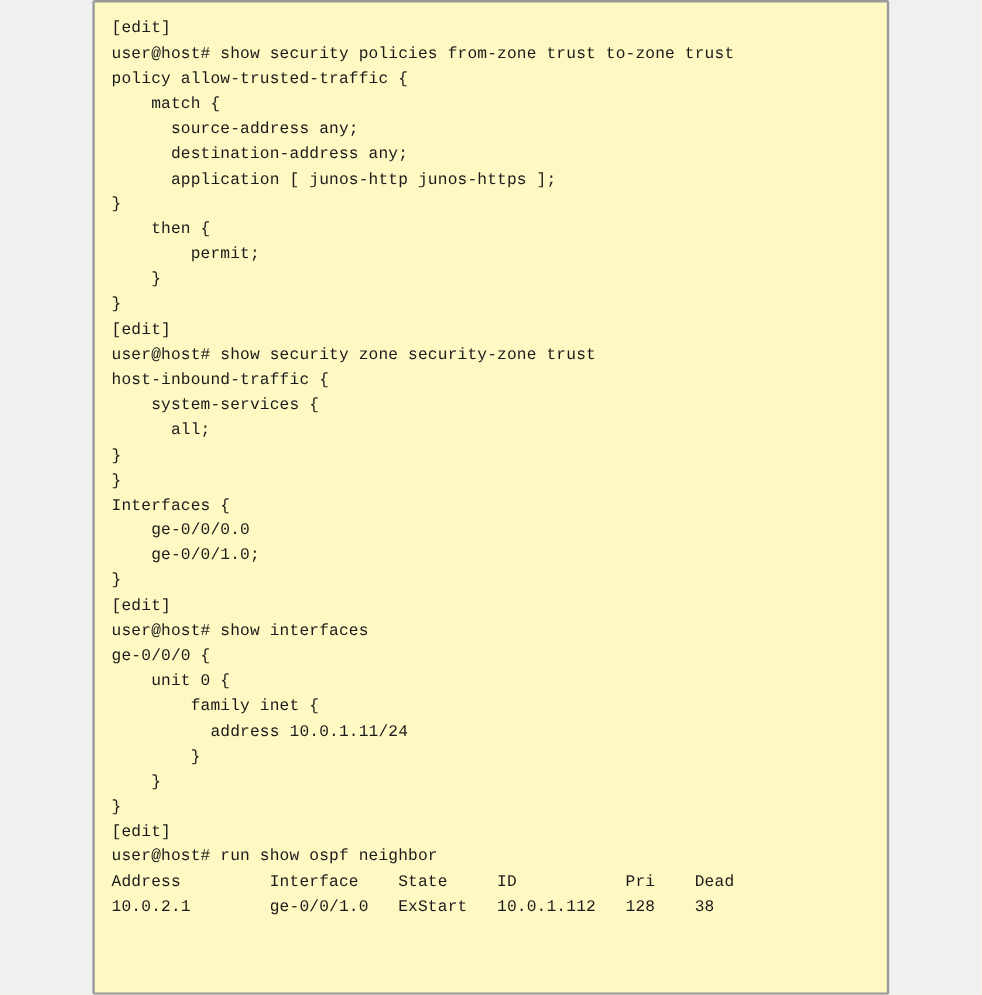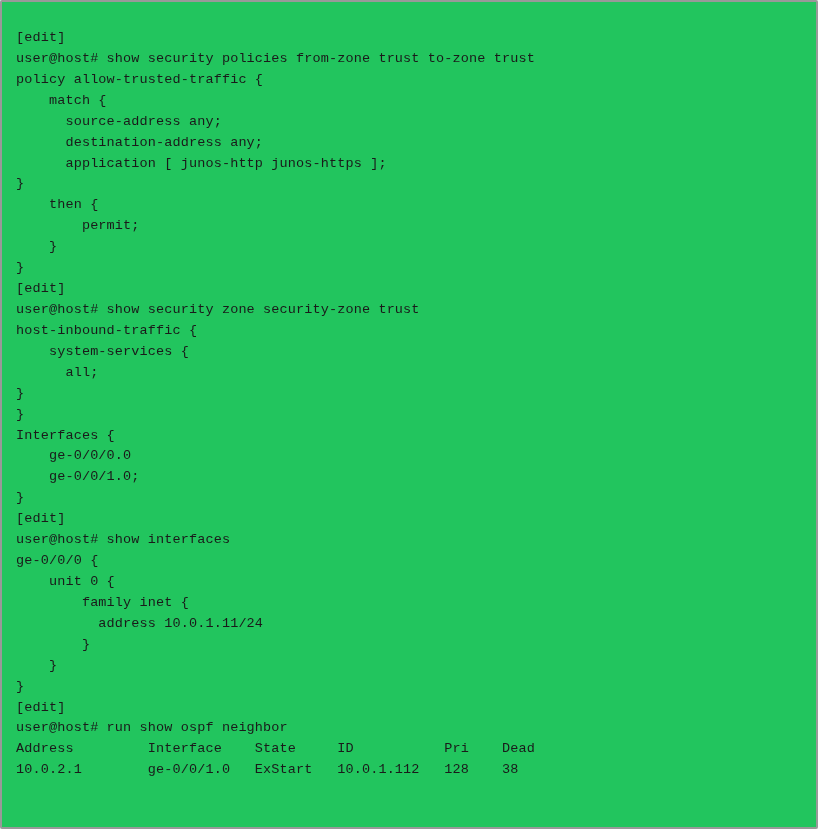--- a/index.html
+++ b/index.html
@@ -12,26 +12,26 @@
       background: #f0f0f0;
       font-family: 'Courier New', Courier, monospace;
       font-size: 13px;
       display: flex;
       justify-content: center;
       align-items: center;
       min-height: 100vh;
     }
 
     .terminal-container {
-      width: 818px;
+      width: 664px;
       min-height: 829px;
-      background: #22c55e;
+      background: #fef9c3;
       border: 2px solid #999;
       border-radius: 2px;
-      padding: 26px 14px;
+      padding: 13px 14px;
       overflow: auto;
     }
 
     .terminal-content {
       white-space: pre;
       color: #1a1a1a;
       line-height: 1.55;
       font-size: 13.5px;
       letter-spacing: 0.01em;
     }

